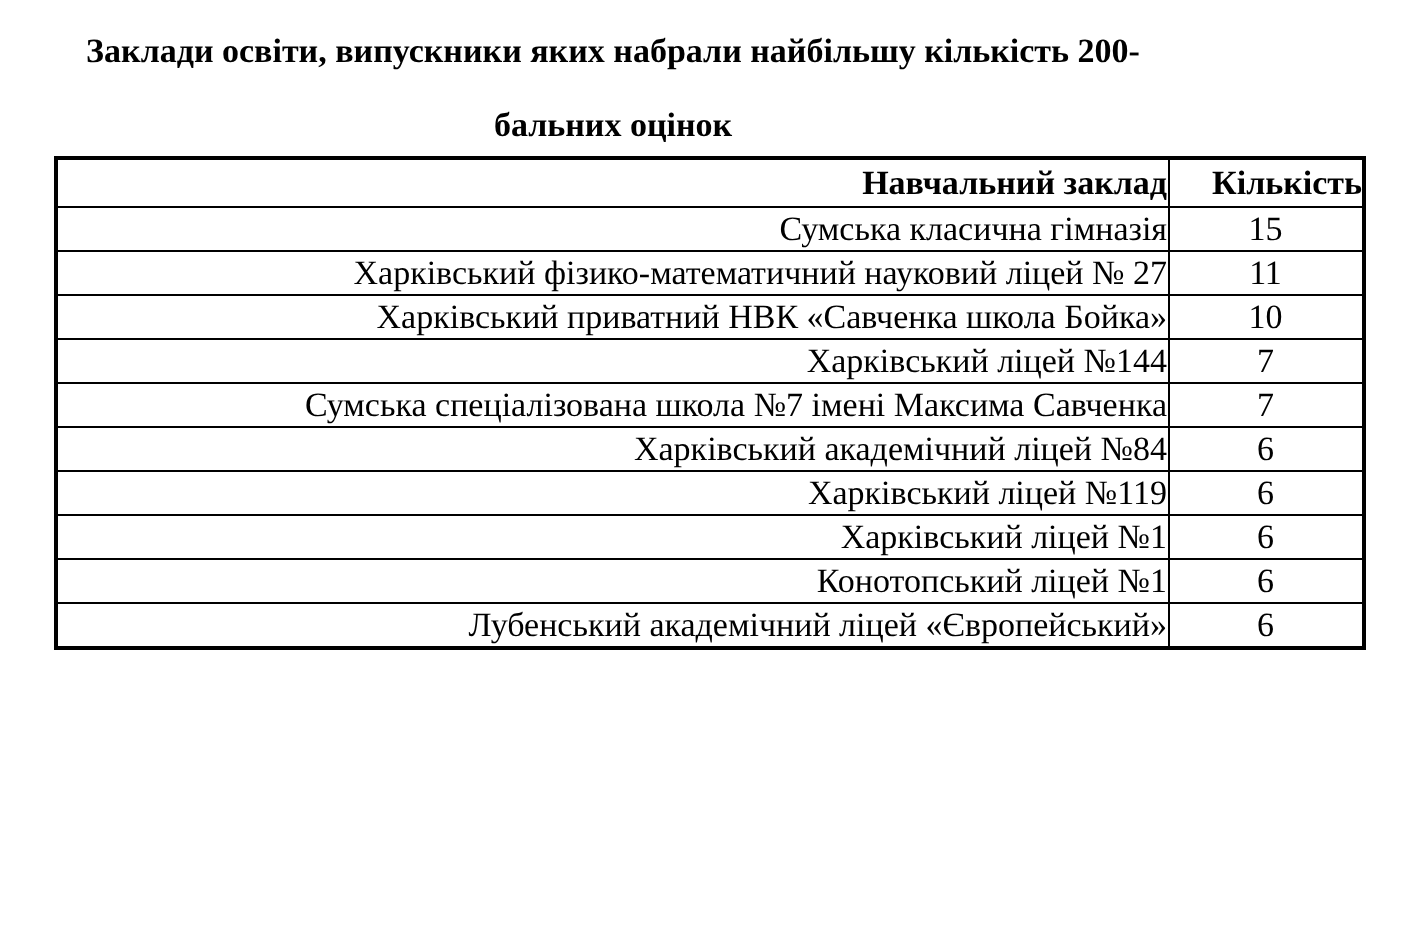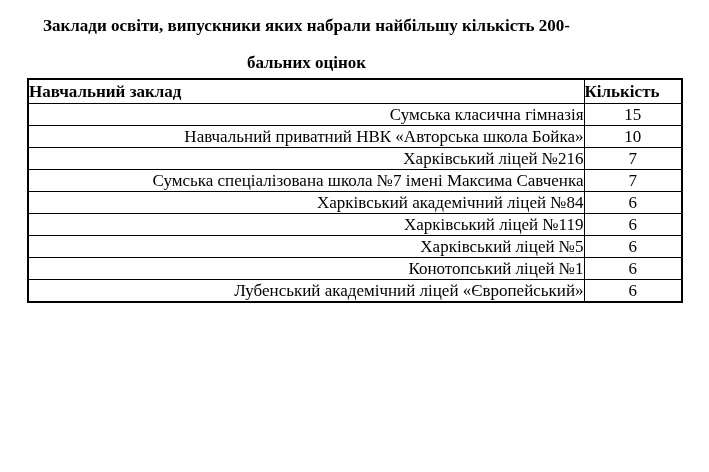--- a/index.html
+++ b/index.html
@@ -36,21 +36,21 @@
   }
   table.results th,
   table.results td {
     border: 1px solid #000000;
     font-size: 17px;
     padding: 0;
     vertical-align: middle;
   }
   table.results th {
     font-weight: bold;
-    text-align: left;
+    text-align: right;
     height: 23px;
     line-height: 23px;
     margin-left: 32px;
   }
   td.inst {
     padding: 1px 2px 1px 4px;
     height: 21px;
     line-height: 21px;
     text-align: right;
   }
@@ -77,41 +77,45 @@
       <th>Навчальний заклад</th>
       <th>Кількість</th>
     </tr>
   </thead>
   <tbody id="rows">
       <tr>
         <td class="inst">Сумська класична гімназія</td>
         <td class="cnt">15</td>
       </tr>
       <tr>
-        <td class="inst">Навчальний приватний НВК «Авторська школа Бойка»</td>
+        <td class="inst">Харківський фізико-математичний науковий ліцей № 27</td>
+        <td class="cnt">11</td>
+      </tr>
+      <tr>
+        <td class="inst">Харківський приватний НВК «Савченка школа Бойка»</td>
         <td class="cnt">10</td>
       </tr>
       <tr>
-        <td class="inst">Харківський ліцей №216</td>
+        <td class="inst">Харківський ліцей №144</td>
         <td class="cnt">7</td>
       </tr>
       <tr>
         <td class="inst">Сумська спеціалізована школа №7 імені Максима Савченка</td>
         <td class="cnt">7</td>
       </tr>
       <tr>
         <td class="inst">Харківський академічний ліцей №84</td>
         <td class="cnt">6</td>
       </tr>
       <tr>
         <td class="inst">Харківський ліцей №119</td>
         <td class="cnt">6</td>
       </tr>
       <tr>
-        <td class="inst">Харківський ліцей №5</td>
+        <td class="inst">Харківський ліцей №1</td>
         <td class="cnt">6</td>
       </tr>
       <tr>
         <td class="inst">Конотопський ліцей №1</td>
         <td class="cnt">6</td>
       </tr>
       <tr>
         <td class="inst">Лубенський академічний ліцей «Європейський»</td>
         <td class="cnt">6</td>
       </tr>

